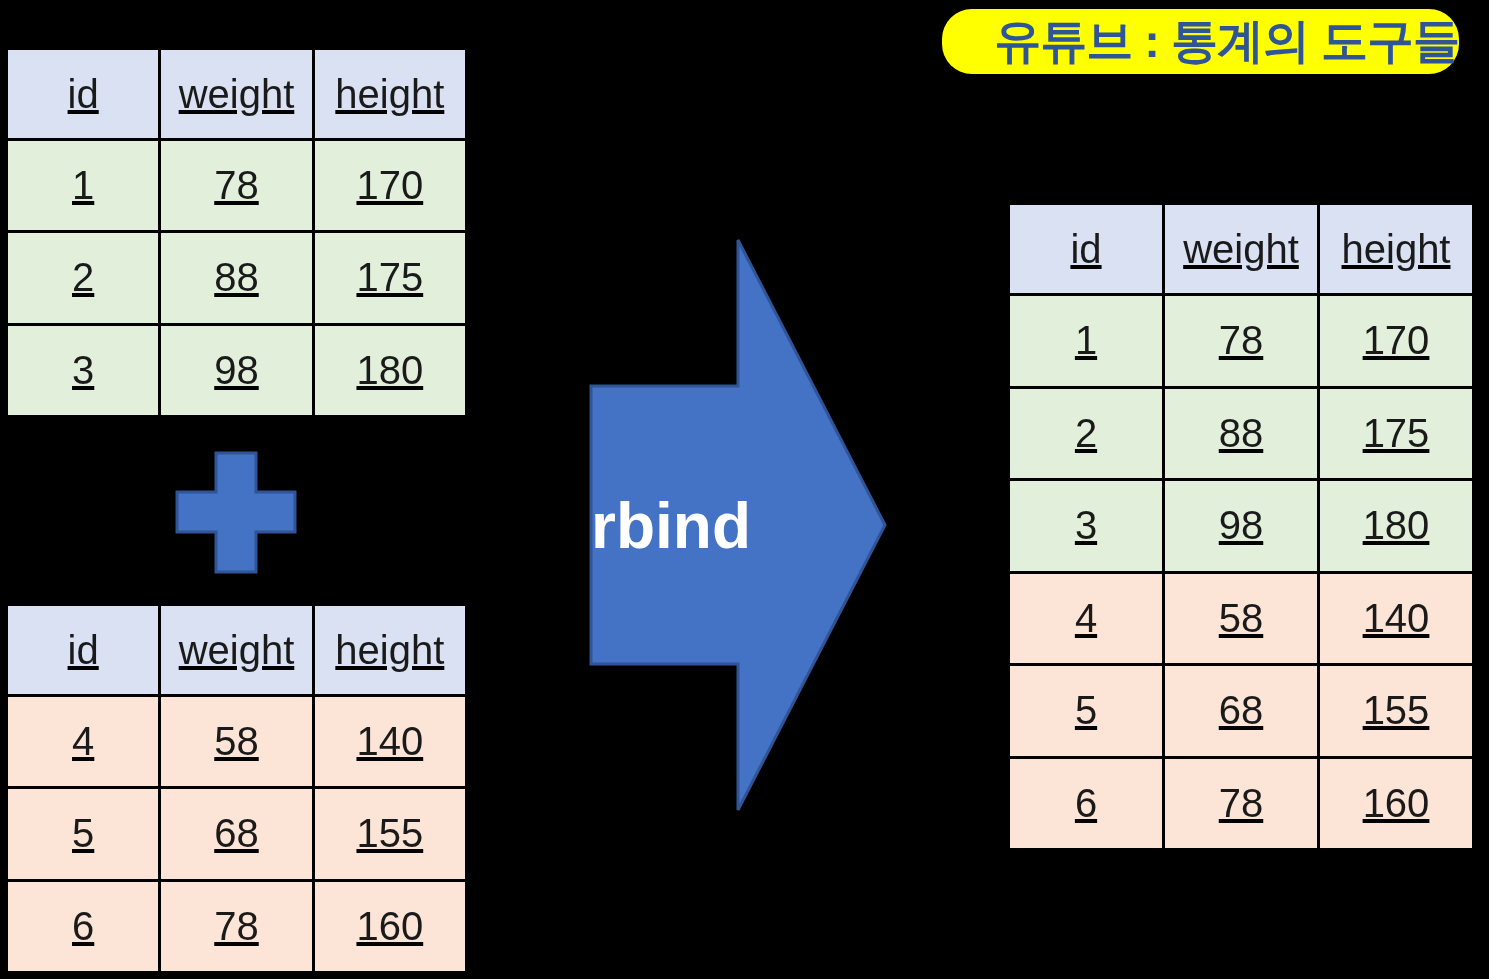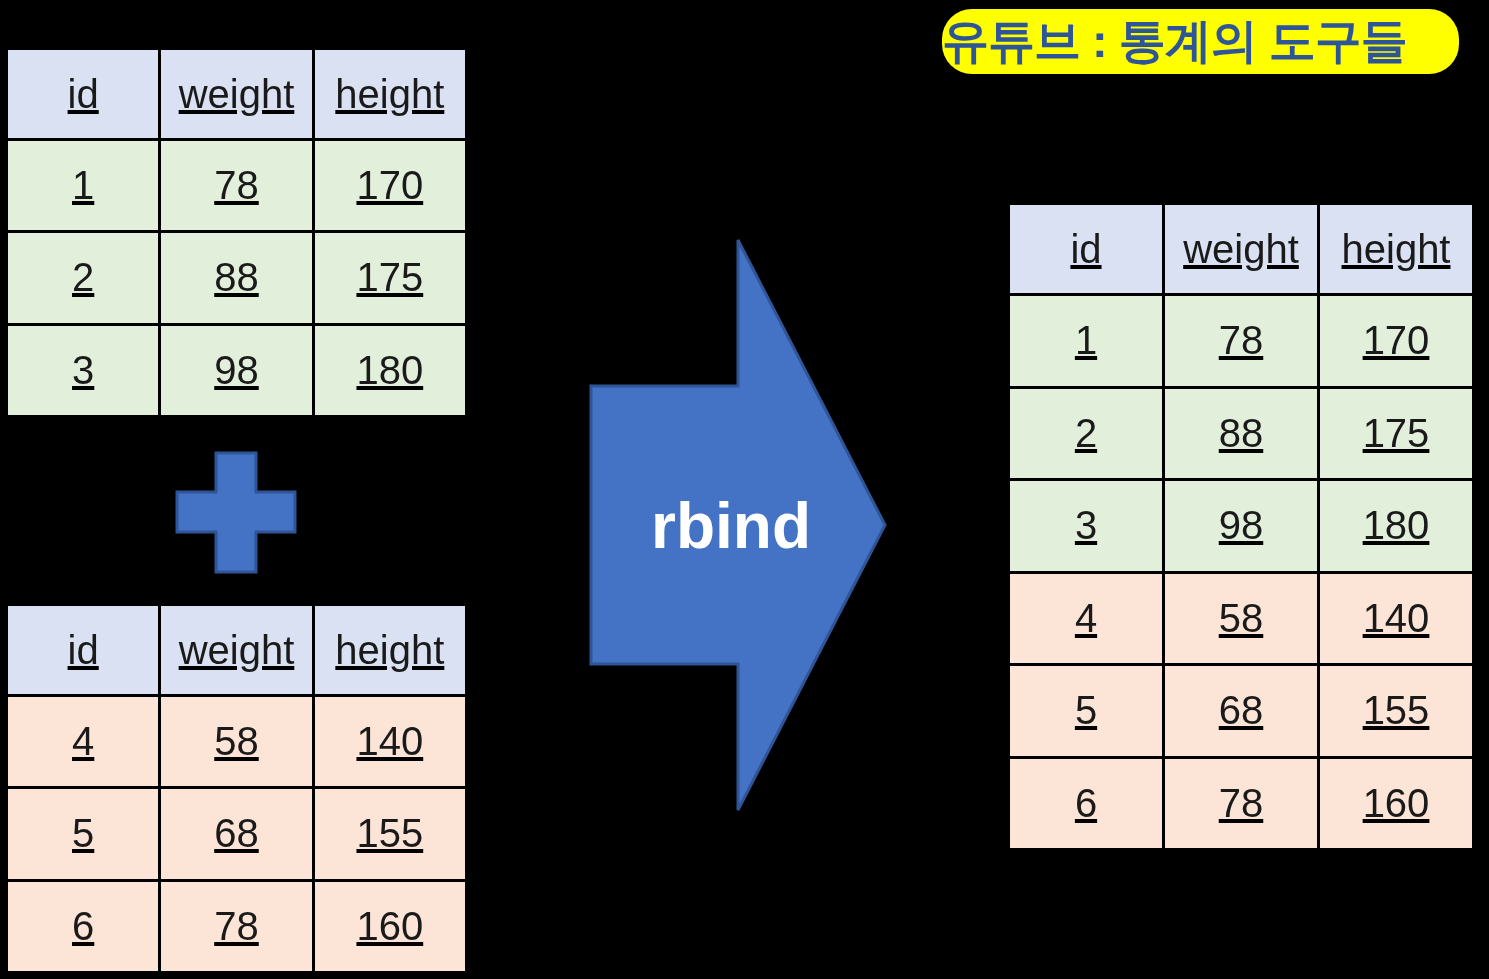--- a/index.html
+++ b/index.html
@@ -8,21 +8,21 @@
     background: var(--canvas-bg, #000);
     overflow: hidden;
     font-family: "Liberation Sans", "DejaVu Sans", sans-serif;
   }
   .canvas { position: relative; width: 1489px; height: 979px; }
 
   
   .banner {
     position: absolute; left: 942px; top: 9px; width: 517px; height: 65px;
     background: var(--banner-bg, #FFFF00);
-    display: flex; align-items: center; justify-content: flex-start; border-radius: 30px;
+    display: flex; align-items: center; justify-content: flex-end; border-radius: 30px;
   }
   .banner span {
     color: var(--banner-fg, #2E5597);
     font-size: 47px; font-weight: bold; letter-spacing: -1px; white-space: nowrap;
   }
 
   
   .table-wrap { position: absolute; text-decoration: underline; }
   .t-first  { left: 5px;    top: 47px;  width: 463px; height: 371px; }
   .t-second { left: 5px;    top: 603px; width: 463px; height: 371px; }
@@ -38,21 +38,21 @@
     padding: 0;
   }
   table.grid thead tr { height: 91px; }
   table.grid th { background: var(--header-bg, #D9E1F2); }
 
   
   .plus-svg  { position: absolute; left: 173px; top: 449px; }
   .arrow-svg { position: absolute; left: 587px; top: 236px; }
   .arrow-label {
     position: absolute; left: 591px; top: 487px; width: 220px; height: 78px;
-    line-height: 78px; text-align: right;
+    line-height: 78px; text-align: left;
     font-size: 64px; font-weight: bold;
     color: var(--arrow-label-fg, #FFFFFF);
   }
 </style>
 </head>
 <body>
 
 <div class="canvas">
 
   <div class="banner">

